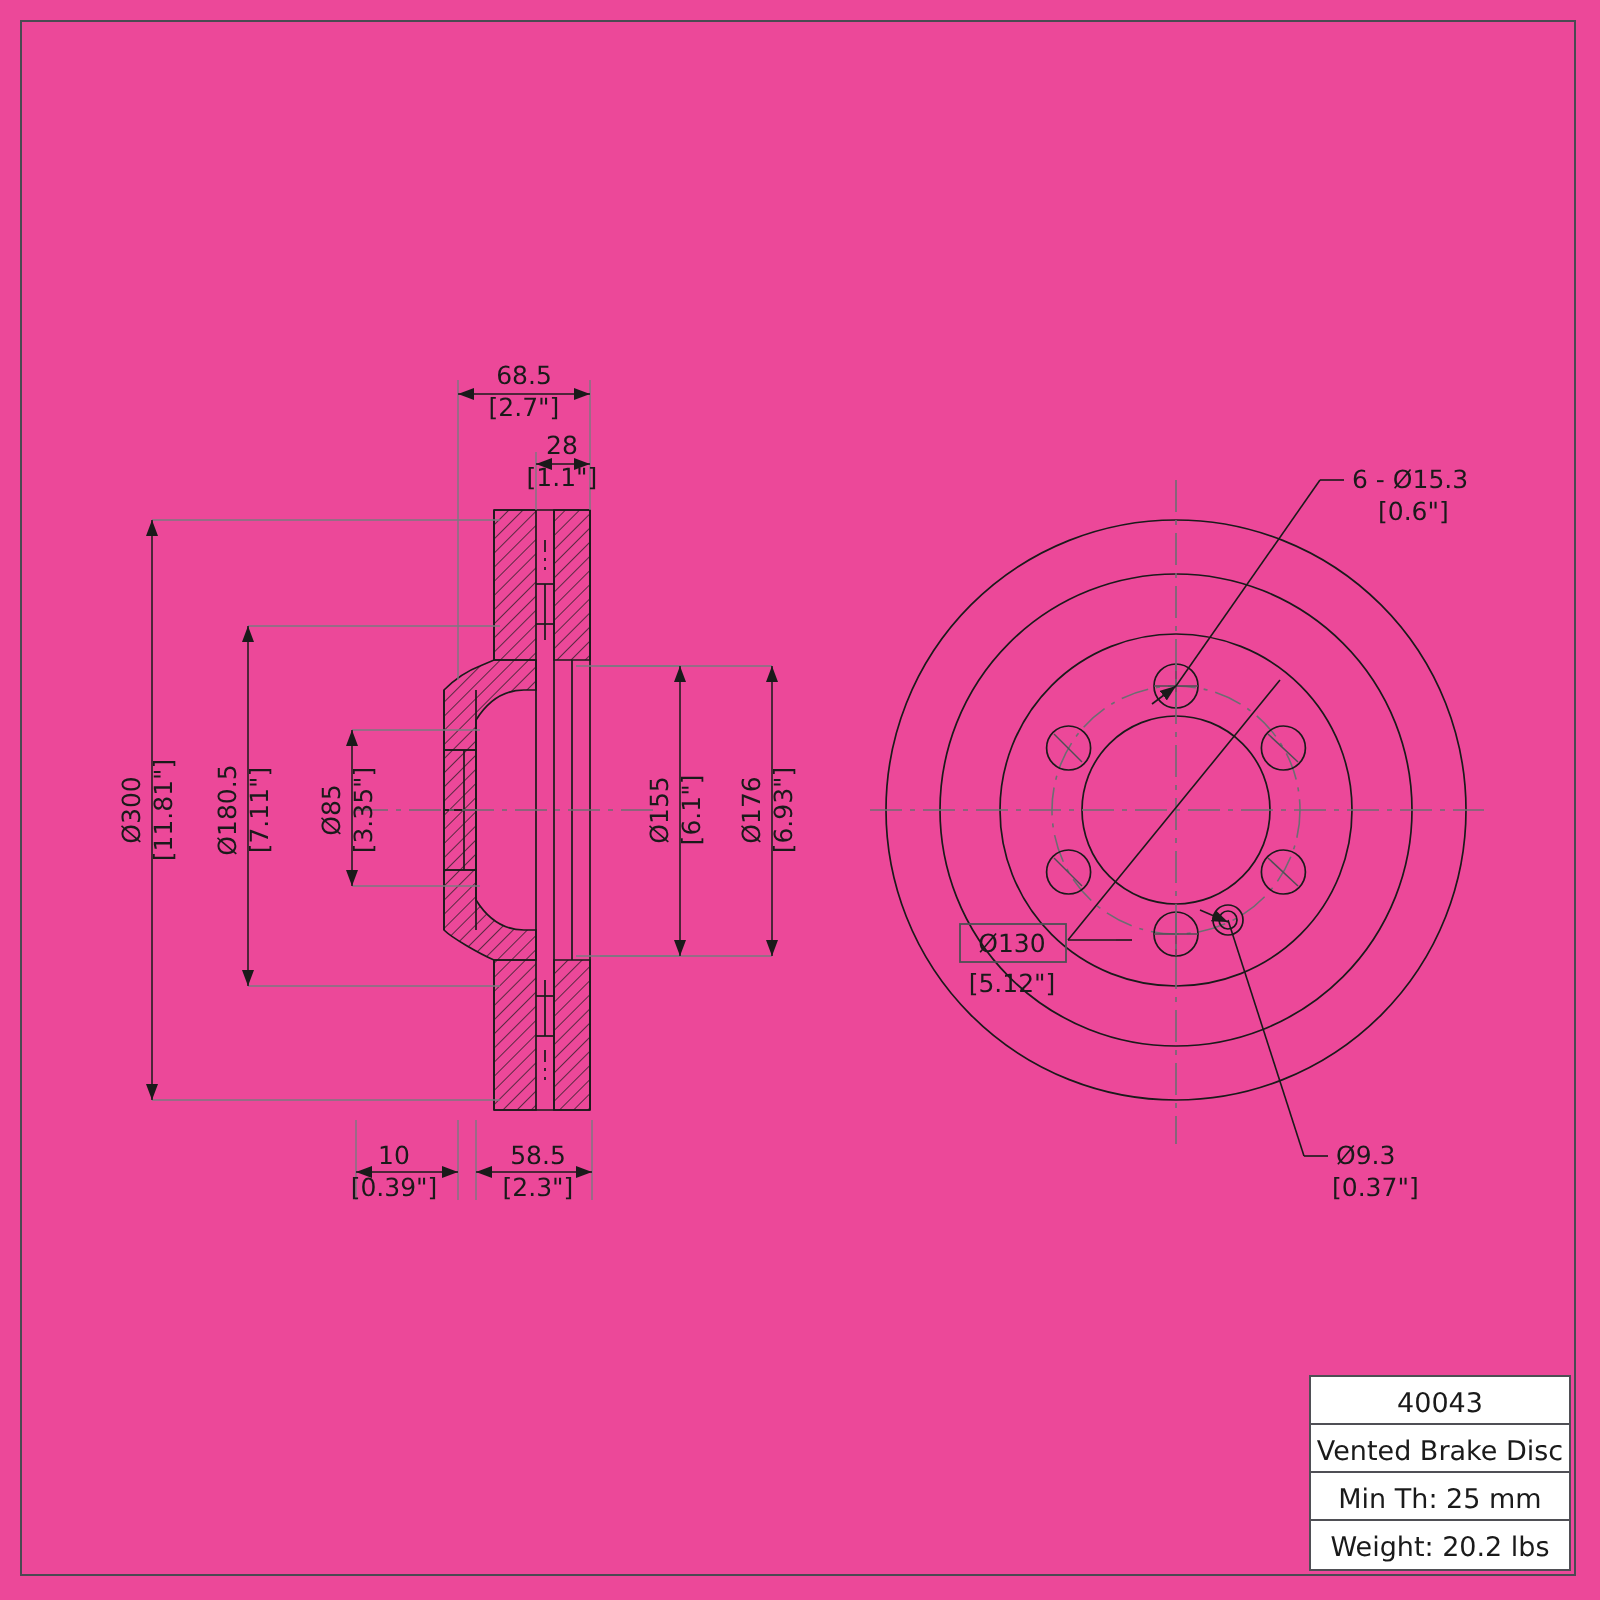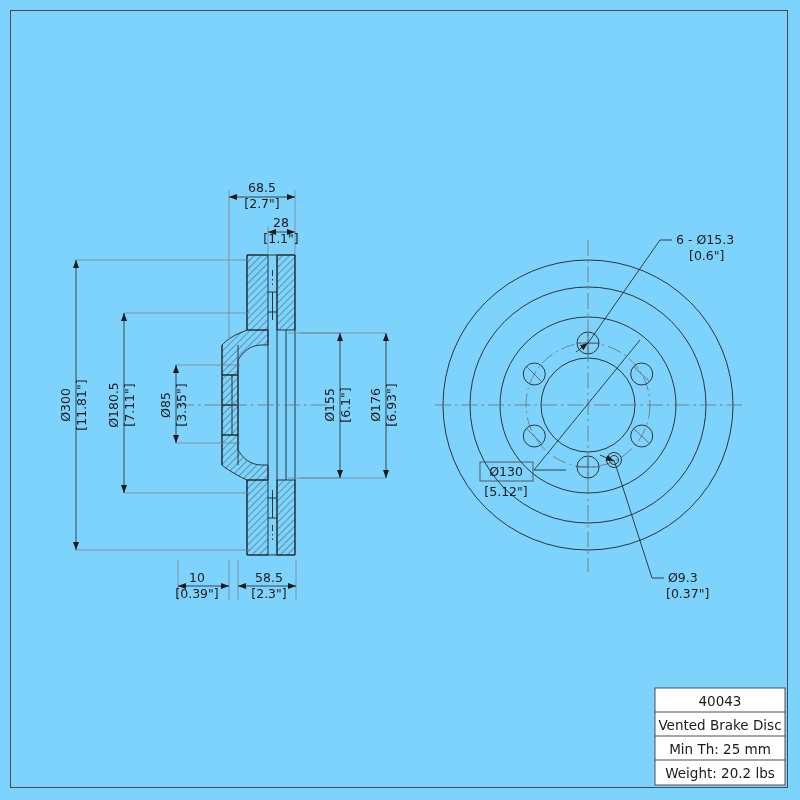--- a/index.html
+++ b/index.html
@@ -4,21 +4,21 @@
 <style>
   html, body {
     margin: 0;
     padding: 0;
     background: #ffffff;
   }
   #page {
     position: relative;
     width: 800px;
     height: 800px;
-    background: #7dd3fc;
+    background: #ec4899;
     font-family: "DejaVu Sans", sans-serif;
     overflow: hidden;
   }
   #drawing-frame {
     position: absolute;
     left: 10px;
     top: 10px;
     width: 778px;
     height: 778px;
     border: 1px solid #4a4a52;

